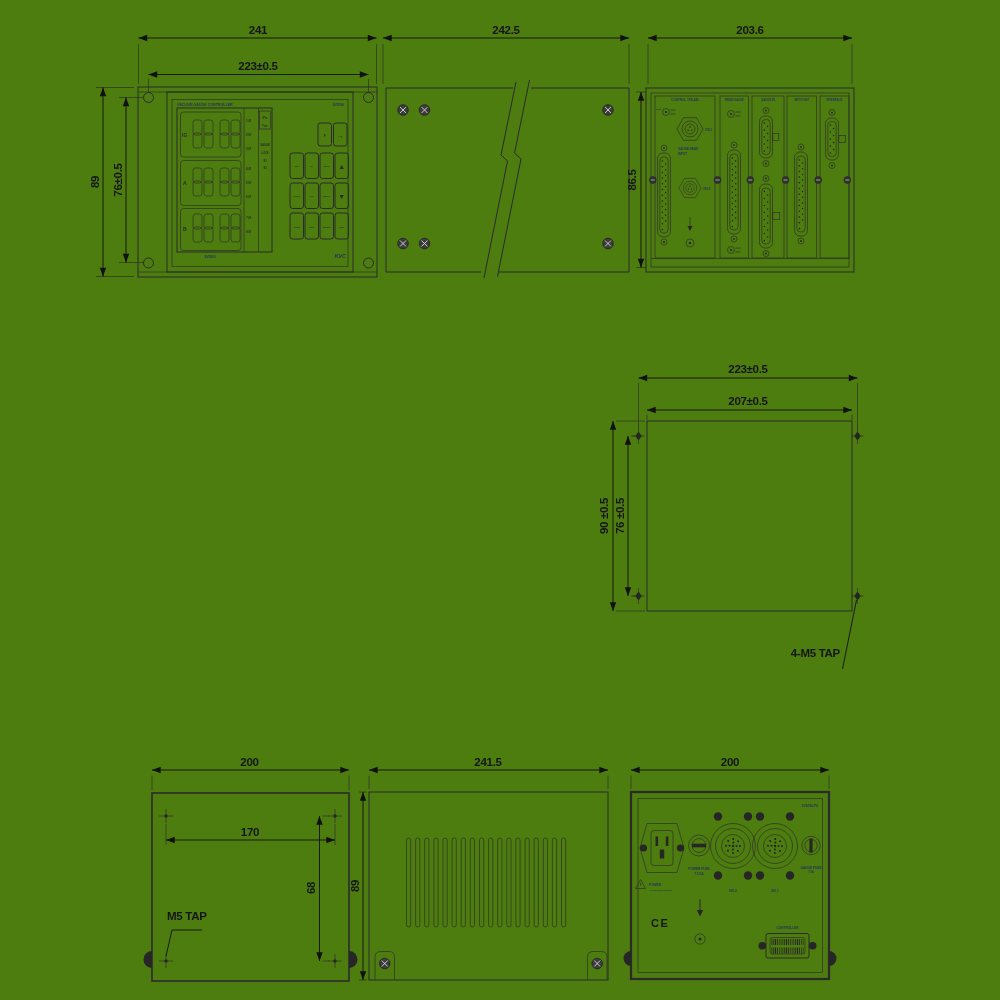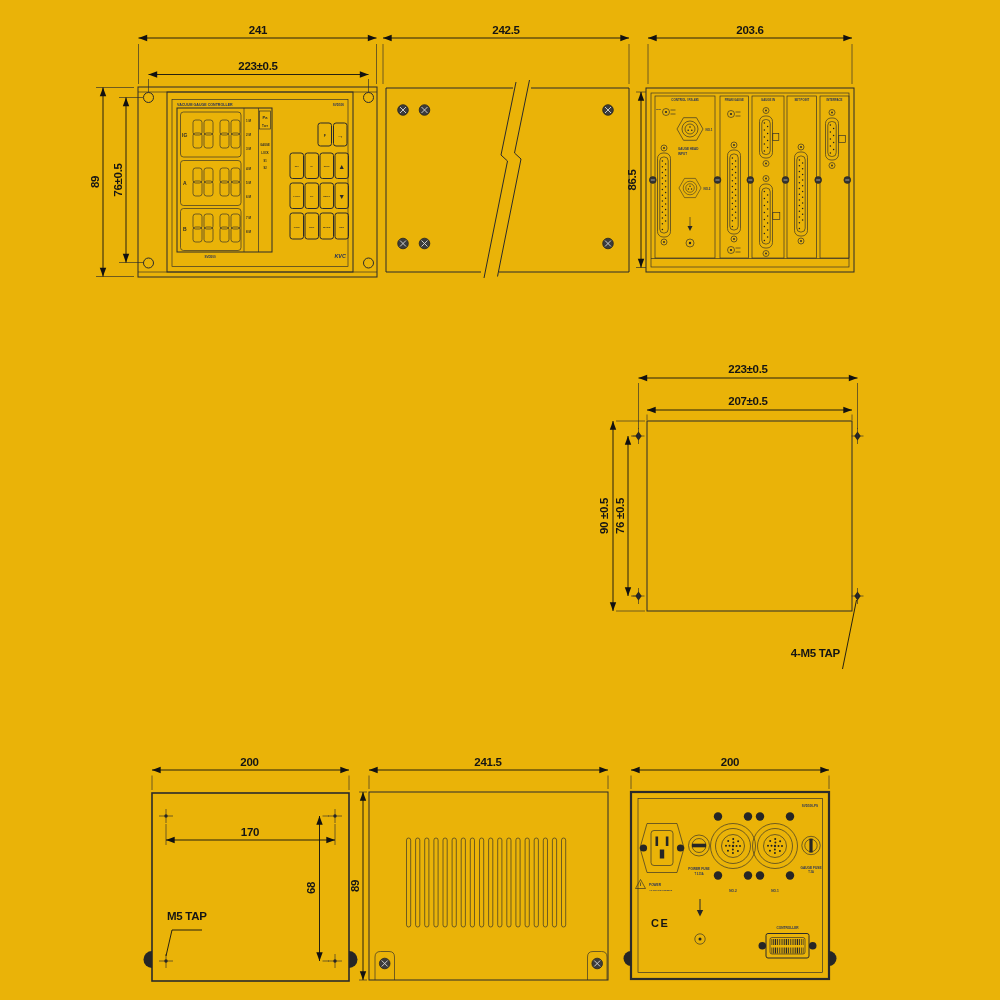--- a/index.html
+++ b/index.html
@@ -1,16 +1,16 @@
 <!DOCTYPE html>
 <html><head>
 <meta charset="utf-8">
 <style>
   html,body{margin:0;padding:0;background:#efefef;}
-  #stage{position:relative;width:1000px;height:1000px;background:#eab308;overflow:hidden;}
+  #stage{position:relative;width:1000px;height:1000px;background:#4d7c0f;overflow:hidden;}
   svg{display:block;}
   text{font-family:"Liberation Sans",sans-serif;}
   .dim{font-weight:bold;font-size:11.5px;fill:#151515;letter-spacing:-0.3px;}
   .mic{fill:#26335c;font-weight:bold;}
   .mk{fill:#2b2b2b;font-weight:bold;}
   .ln{stroke:#2b2b2b;stroke-width:1;fill:none;}
   .thin{stroke:#2b2b2b;stroke-width:0.65;fill:none;}
   .dl{stroke:#111;stroke-width:0.9;fill:none;}
   .fillc{fill:#262626;}
 </style>

